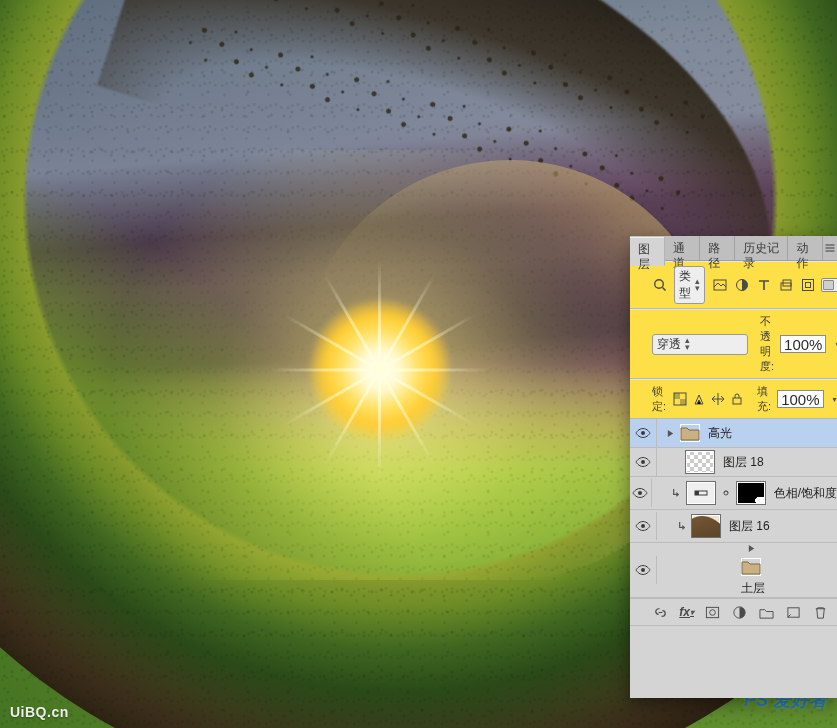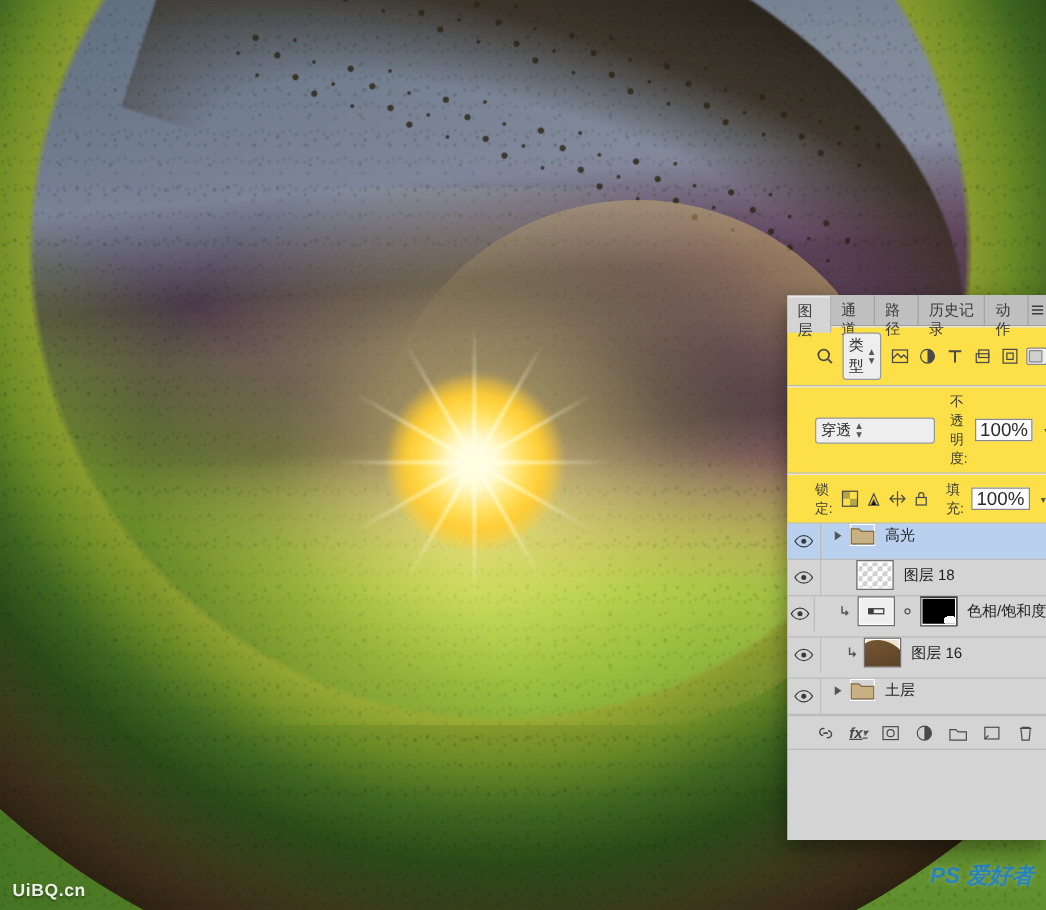--- a/index.html
+++ b/index.html
@@ -276,21 +276,21 @@
   .lock-icons { display:flex; gap:3px; align-items:center;}
   .li { width:16px;height:16px; display:flex;align-items:center;justify-content:center; }
   .li svg{width:14px;height:14px; color:#4a4a4a;}
 
   
   .layers {
     background:#d4d4d4;
     max-height: 230px;
   }
   .layer {
-    display:flex; align-items:flex-start;
+    display:flex; align-items:center;
     border-bottom:1px solid #bcbcbc;
     min-height:28px;
     cursor:pointer;
   }
   .layer.selected { background:#b9d1ef; }
   .vis {
     width:26px; height:100%; min-height:28px;
     border-right:1px solid #bcbcbc;
     display:flex; align-items:center; justify-content:center;
     color:#3a3a3a;
@@ -592,21 +592,21 @@
         </div>
       </div>
 
       <div class="layer">
         <div class="vis">
           <svg viewBox="0 0 16 16">
               <path d="M1 8s2.5-4.5 7-4.5S15 8 15 8s-2.5 4.5-7 4.5S1 8 1 8z" fill="none" stroke="currentColor"></path>
               <circle cx="8" cy="8" r="2" fill="currentColor"></circle>
             </svg>
         </div>
-        <div class="indent" style="padding-left:8px;">
+        <div class="indent" style="padding-left:8px;flex-direction:column;">
           <span class="tw">
               <svg viewBox="0 0 10 10">
                 <path d="M2 1l6 4-6 4z" fill="currentColor"></path>
               </svg>
             </span>
           <span class="thumb group">
             <svg viewBox="0 0 20 18">
                 <path d="M1 4h6l2 2h10v10H1z" fill="#c9b184" stroke="#7f6a43"></path>
               </svg>
           </span>

